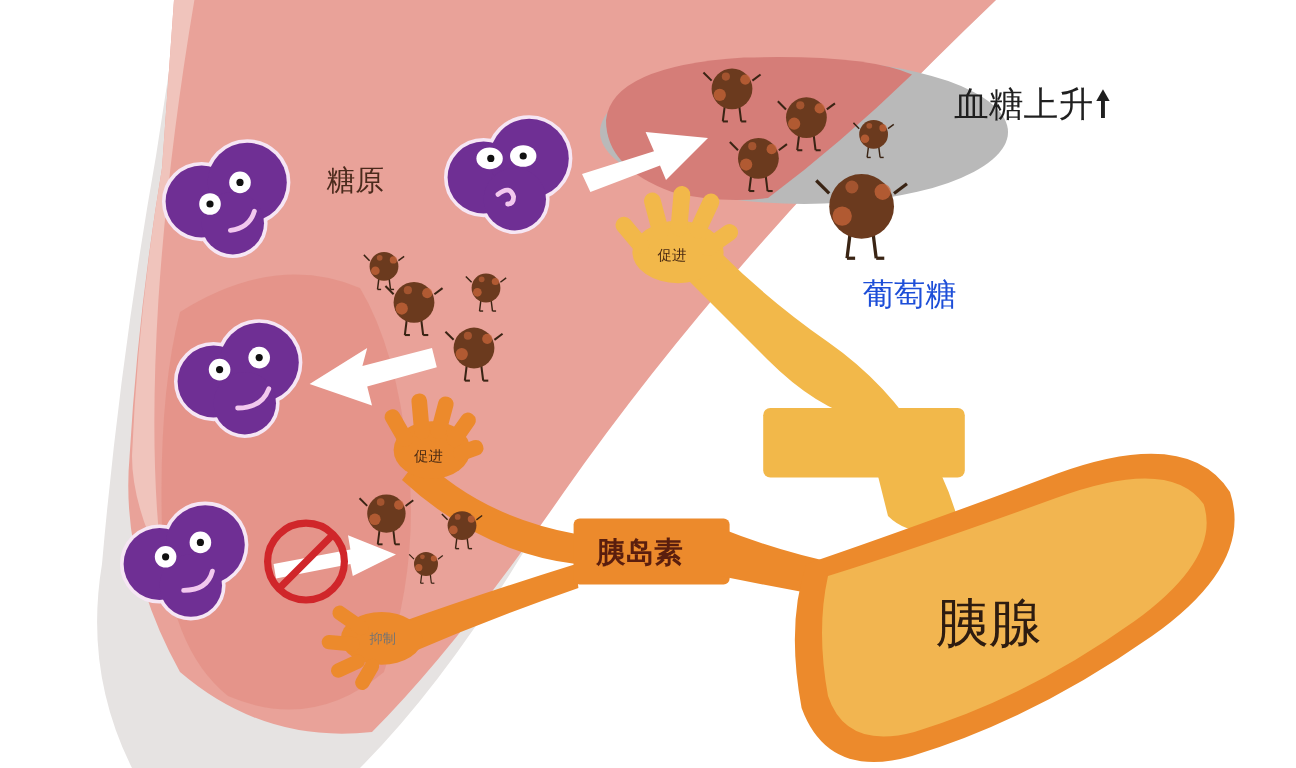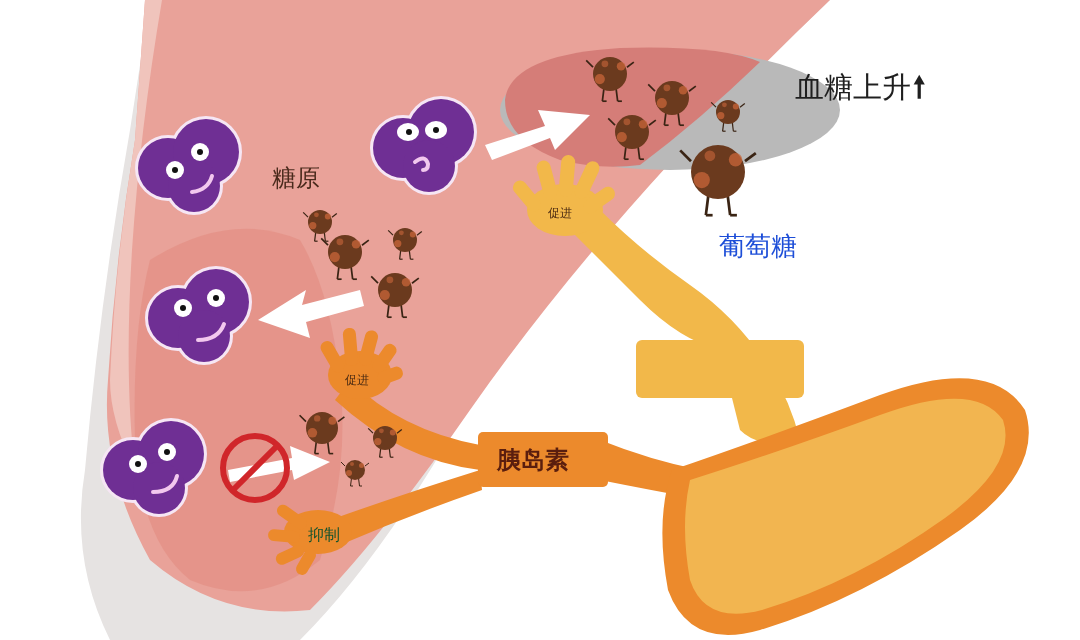--- a/index.html
+++ b/index.html
@@ -3,27 +3,27 @@
   <meta charset="utf-8">
   <style>
     html, body { margin: 0; padding: 0; background: #ffffff; }
     .stage {
       position: relative; width: 1080px; height: 640px; overflow: hidden;
       background: #ffffff;
       font-family: "DejaVu Sans", "Liberation Sans", sans-serif;
     }
     svg.art { position: absolute; left: 0; top: 0; }
     .lbl { position: absolute; white-space: nowrap; color: #3b2416; line-height: 1; }
-    .lbl-glycogen { left: 272px; top: 138px; font-size: 24px; color: #4a2a1c; margin-top: 28px; }
+    .lbl-glycogen { left: 272px; top: 138px; font-size: 24px; color: #4a2a1c; }
     .lbl-bloodsugar { left: 795px; top: 73px; font-size: 29px; color: #1f1f1f; }
     .lbl-bloodsugar .arrow { font-weight: bold; margin-left: 2px; }
     .lbl-glucose { left: 687px; top: 233px; font-size: 26px; color: #1d4ed8; margin-left: 32px; }
     .lbl-hand1 { left: 548px; top: 207px; font-size: 12px; color: #4a2a12; }
     .lbl-hand2 { left: 345px; top: 374px; font-size: 12px; color: #4a2a12; }
-    .lbl-hand3 { left: 308px; top: 527px; font-size: 16px; color: #14532d; text-align: center; }
+    .lbl-hand3 { left: 308px; top: 527px; font-size: 11px; color: #737373; text-align: center; }
     .lbl-glucagon { left: 652px; top: 357px; font-size: 24px; color: #4a2a12; }
     .lbl-insulin { left: 497px; top: 448px; font-size: 24px; color: #5a1e0e; font-weight: bold; }
     .lbl-pancreas { left: 780px; top: 498px; font-size: 44px; color: #2e1c10; }
     .lbl-watermark {
       left: 836px; top: 594px; font-size: 26px; color: #ffffff;
       text-shadow: 0 0 2px #333, 1px 1px 1px #222, -1px -1px 1px #222, 1px -1px 1px #222, -1px 1px 1px #222;
     }
   </style>
 </head>
 <body>
@@ -163,13 +163,14 @@
 
   <div class="lbl lbl-glycogen">糖原</div>
   <div class="lbl lbl-bloodsugar">
     <span>血糖上升</span><span class="arrow">🠕</span>
   </div>
   <div class="lbl lbl-glucose">葡萄糖</div>
   <div class="lbl lbl-hand1">促进</div>
   <div class="lbl lbl-hand2">促进</div>
   <div class="lbl lbl-hand3">抑制</div>
   <div class="lbl lbl-insulin">胰岛素</div>
+  <div class="lbl lbl-pancreas">胰腺</div>
 </div>
 
 </body></html>

